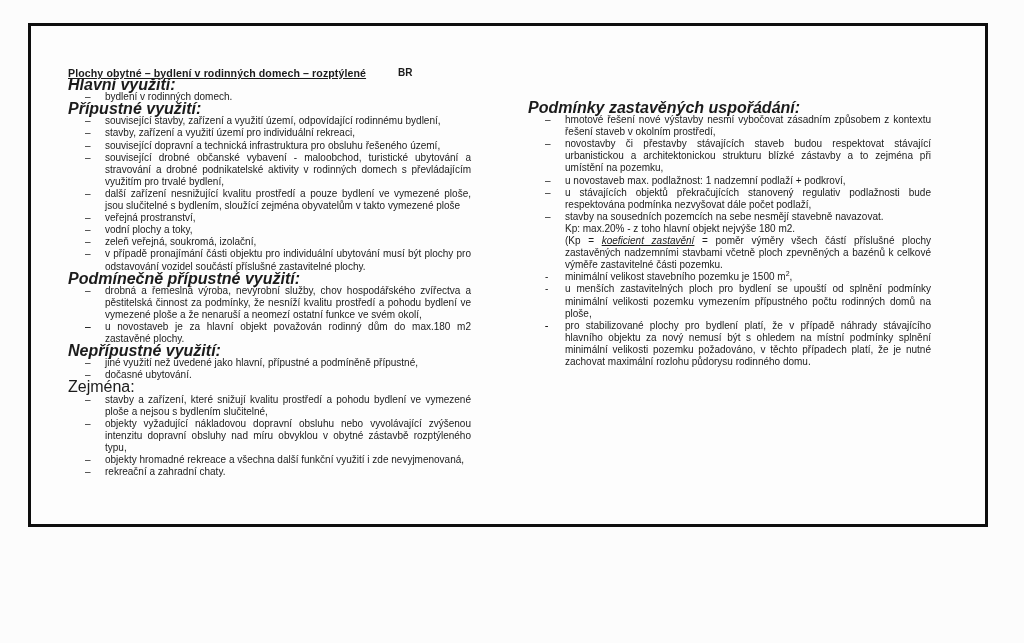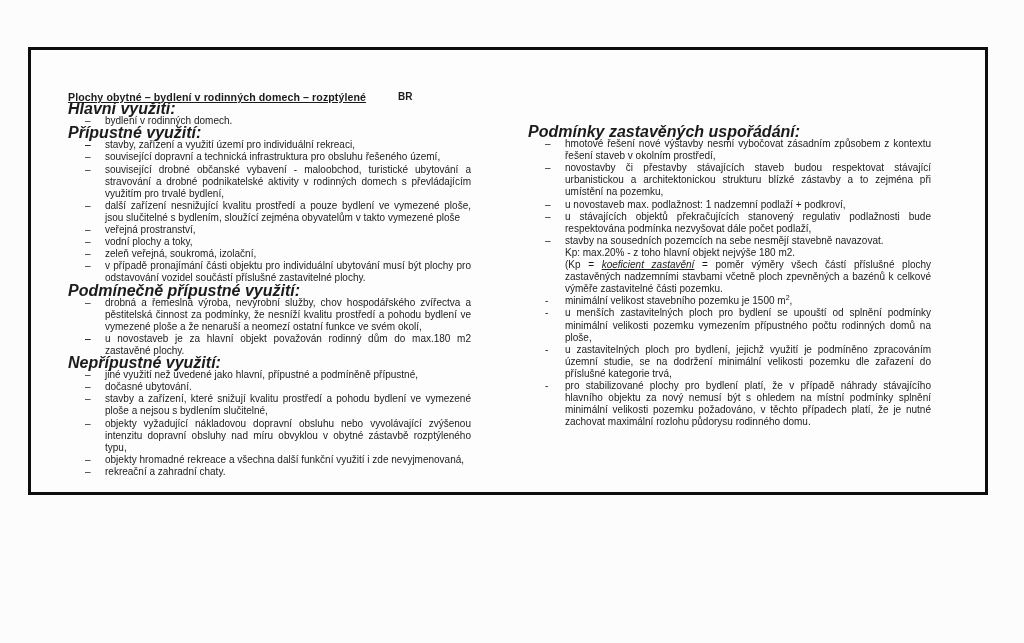--- a/index.html
+++ b/index.html
@@ -6,22 +6,22 @@
   html, body {
     width: 1024px; height: 643px;
     background: #fcfcfc;
     font-family: "Liberation Sans", sans-serif;
     color: #1b1b1b;
     overflow: hidden;
     position: relative;
   }
   .frame {
     position: absolute;
-    left: 28px; top: 47px;
-    width: 960px; height: 448px;
+    left: 28px; top: 23px;
+    width: 960px; height: 504px;
     border: 3px solid #0e0e0e;
     background: #fdfdfd;
   }
   .col {
     position: absolute;
     width: 403px;
     font-size: 10px;
     line-height: 12.1px;
   }
   .col-left  { left: 37px;  top: 41px; }
@@ -63,51 +63,52 @@
 
   <div class="col col-left">
     <div class="title-row">
       <span class="doc-title">Plochy obytné – bydlení v rodinných domech – rozptýlené</span>
       <span class="zone-code">BR</span>
     </div>
     <div class="sections">
         <div class="sec-heading bold-italic">Hlavní využití:</div>
         <div class="item"><span class="dash">–</span><span class="itext"><span class="run normal">bydlení v rodinných domech.</span></span></div>
         <div class="sec-heading bold-italic">Přípustné využití:</div>
-        <div class="item"><span class="dash">–</span></div>
+        <div class="item"><span class="dash">–</span><span class="itext"><span class="run normal">související stavby, zařízení a využití území, odpovídající rodinnému bydlení,</span></span></div>
         <div class="item"><span class="dash">–</span><span class="itext"><span class="run normal">stavby, zařízení a využití území pro individuální rekreaci,</span></span></div>
         <div class="item"><span class="dash">–</span><span class="itext"><span class="run normal">související dopravní a technická infrastruktura pro obsluhu řešeného území,</span></span></div>
         <div class="item"><span class="dash">–</span><span class="itext"><span class="run normal">související drobné občanské vybavení - maloobchod, turistické ubytování a stravování a drobné podnikatelské aktivity v rodinných domech s převládajícím využitím pro trvalé bydlení,</span></span></div>
         <div class="item"><span class="dash">–</span><span class="itext"><span class="run normal">další zařízení nesnižující kvalitu prostředí a pouze bydlení ve vymezené ploše, jsou slučitelné s bydlením, sloužící zejména obyvatelům v takto vymezené ploše</span></span></div>
         <div class="item"><span class="dash">–</span><span class="itext"><span class="run normal">veřejná prostranství,</span></span></div>
         <div class="item"><span class="dash">–</span><span class="itext"><span class="run normal">vodní plochy a toky,</span></span></div>
         <div class="item"><span class="dash">–</span><span class="itext"><span class="run normal">zeleň veřejná, soukromá, izolační,</span></span></div>
         <div class="item"><span class="dash">–</span><span class="itext"><span class="run normal">v případě pronajímání části objektu pro individuální ubytování musí být plochy pro odstavování vozidel součástí příslušné zastavitelné plochy.</span></span></div>
         <div class="sec-heading bold-italic">Podmínečně přípustné využití:</div>
         <div class="item"><span class="dash">–</span><span class="itext"><span class="run normal">drobná a řemeslná výroba, nevýrobní služby, chov hospodářského zvířectva a pěstitelská činnost za podmínky, že nesníží kvalitu prostředí a pohodu bydlení ve vymezené ploše a že nenaruší a neomezí ostatní funkce ve svém okolí,</span></span></div>
         <div class="item"><span class="dash">–</span></div>
         <div class="item"><span class="dash">–</span><span class="itext"><span class="run normal">u novostaveb je za hlavní objekt považován rodinný dům do max.180 m2 zastavěné plochy.</span></span></div>
         <div class="sec-heading bold-italic">Nepřípustné využití:</div>
         <div class="item"><span class="dash">–</span><span class="itext"><span class="run normal">jiné využití než uvedené jako hlavní, přípustné a podmíněně přípustné,</span></span></div>
         <div class="item"><span class="dash">–</span><span class="itext"><span class="run normal">dočasné ubytování.</span></span></div>
+        <div class="sec-heading plain">Zejména:</div>
         <div class="item"><span class="dash">–</span><span class="itext"><span class="run normal">stavby a zařízení, které snižují kvalitu prostředí a pohodu bydlení ve vymezené ploše a nejsou s bydlením slučitelné,</span></span></div>
         <div class="item"><span class="dash">–</span><span class="itext"><span class="run normal">objekty vyžadující nákladovou dopravní obsluhu nebo vyvolávající zvýšenou intenzitu dopravní obsluhy nad míru obvyklou v obytné zástavbě rozptýleného typu,</span></span></div>
         <div class="item"><span class="dash">–</span><span class="itext"><span class="run normal">objekty hromadné rekreace a všechna další funkční využití i zde nevyjmenovaná,</span></span></div>
         <div class="item"><span class="dash">–</span><span class="itext"><span class="run normal">rekreační a zahradní chaty.</span></span></div>
       </div>
   </div>
 
   <div class="col col-right">
     <div class="sections">
         <div class="sec-heading bold-italic">Podmínky zastavěných uspořádání:</div>
         <div class="item"><span class="dash">–</span><span class="itext"><span class="run normal">hmotové řešení nové výstavby nesmí vybočovat zásadním způsobem z kontextu řešení staveb v okolním prostředí,</span></span></div>
         <div class="item"><span class="dash">–</span><span class="itext"><span class="run normal">novostavby či přestavby stávajících staveb budou respektovat stávající urbanistickou a architektonickou strukturu blízké zástavby a to zejména při umístění na pozemku,</span></span></div>
         <div class="item"><span class="dash">–</span><span class="itext"><span class="run normal">u novostaveb max. podlažnost: 1 nadzemní podlaží + podkroví,</span></span></div>
         <div class="item"><span class="dash">–</span><span class="itext"><span class="run normal">u stávajících objektů překračujících stanovený regulativ podlažnosti bude respektována podmínka nezvyšovat dále počet podlaží,</span></span></div>
         <div class="item"><span class="dash">–</span><span class="itext"><span class="run normal">stavby na sousedních pozemcích na sebe nesmějí stavebně navazovat.</span><br><span class="run normal">Kp: max.20% - z toho hlavní objekt nejvýše 180 m2.</span><br><span class="run italic">(Kp = </span><span class="run italic-underline">koeficient zastavění</span><span class="run italic"> = poměr výměry všech částí příslušné plochy zastavěných nadzemními stavbami včetně ploch zpevněných a bazénů k celkové výměře zastavitelné části pozemku.</span></span></div>
         <div class="item"><span class="dash">-</span><span class="itext"><span class="run normal">minimální velikost stavebního pozemku je 1500 m</span><span class="run sup">2</span><span class="run normal">,</span></span></div>
         <div class="item"><span class="dash">-</span><span class="itext"><span class="run normal">u menších zastavitelných ploch pro bydlení se upouští od splnění podmínky minimální velikosti pozemku vymezením přípustného počtu rodinných domů na ploše,</span></span></div>
-        <div class="item"><span class="dash">-</span><span class="itext"><span class="run normal">u zastavitelných ploch pro bydlení, jejichž využití je podmíněno zpracováním územní studie, se na dodržení minimální velikosti pozemku dle zařazení do příslušné kategorie trvá,</span></span></div>
+        <div class="item"><span class="dash">-</span></div>
         <div class="item"><span class="dash">-</span><span class="itext"><span class="run normal">pro stabilizované plochy pro bydlení platí, že v případě náhrady stávajícího hlavního objektu za nový nemusí být s ohledem na místní podmínky splnění minimální velikosti pozemku požadováno, v těchto případech platí, že je nutné zachovat maximální rozlohu půdorysu rodinného domu.</span></span></div>
       </div>
   </div>
 
 </div>
 
 </body></html>

